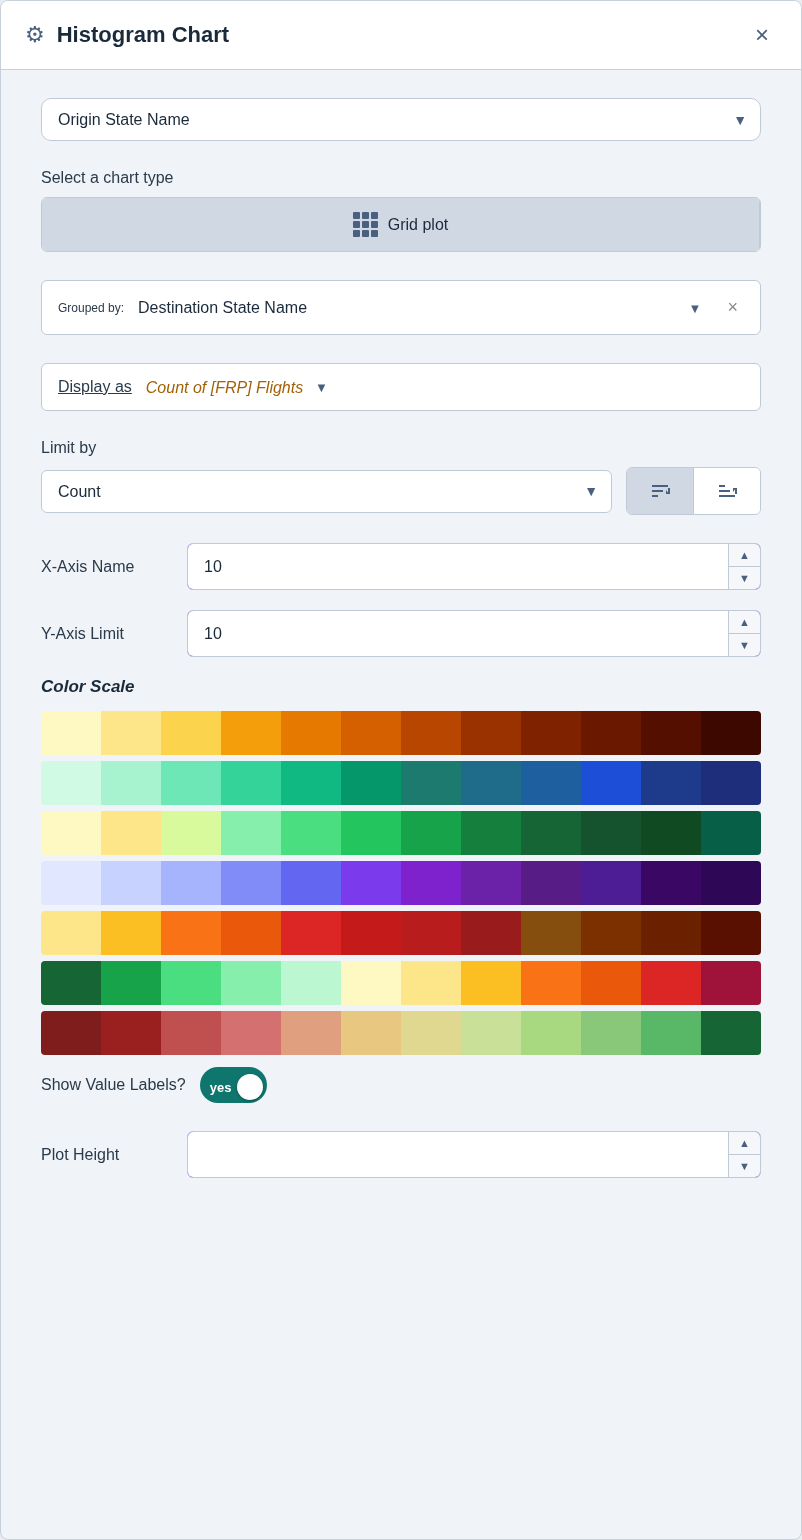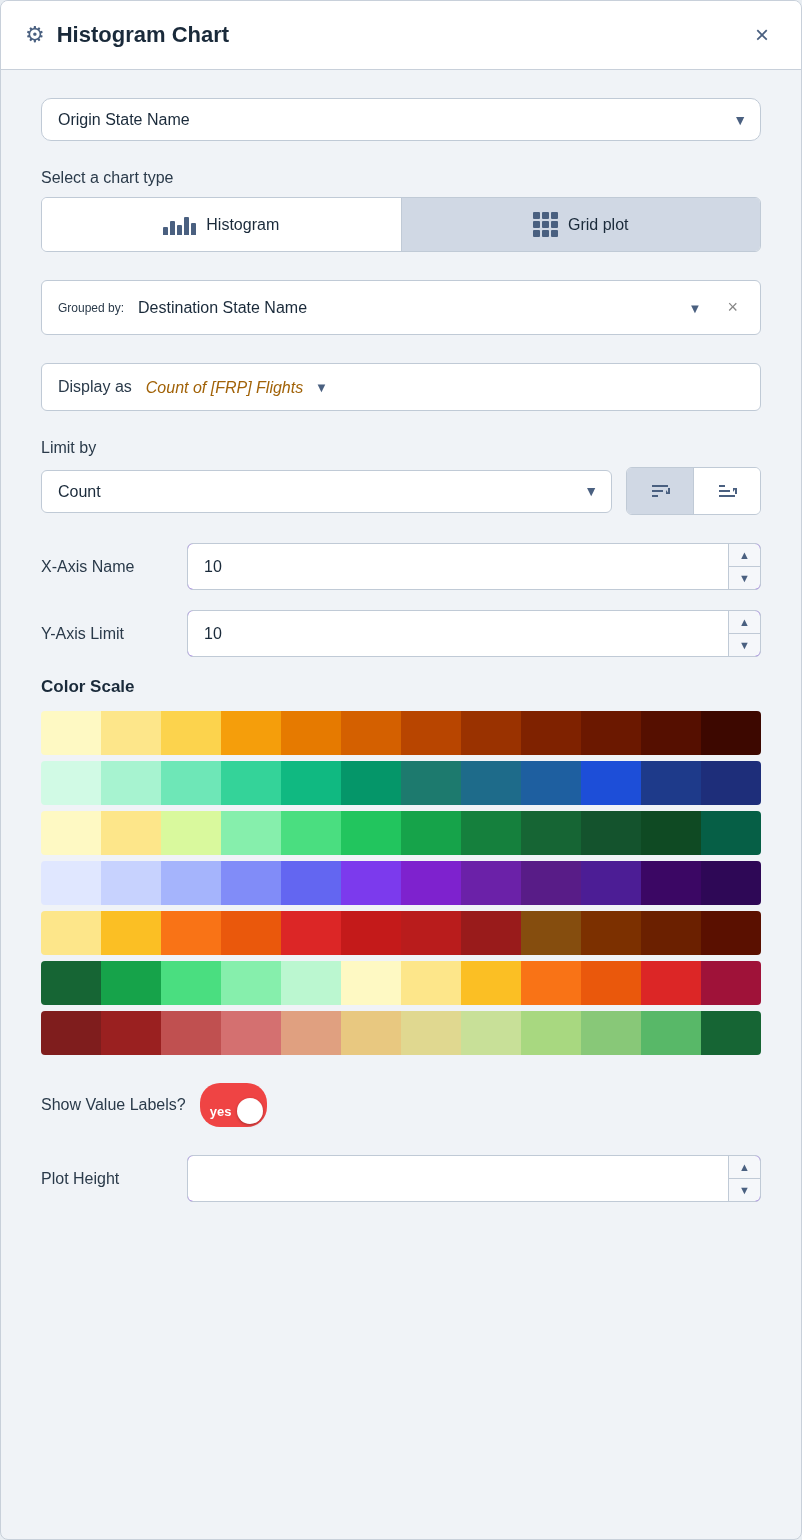--- a/index.html
+++ b/index.html
@@ -149,20 +149,21 @@
       padding: 14px 16px;
       background: #ffffff;
       border: 1px solid #c0cad6;
       border-radius: 6px;
     }
     .display-as-label {
       font-size: 16px;
       color: #2a3a4a;
       font-weight: 500;
       white-space: nowrap;
+      text-decoration: underline;
     }
     .display-as-select-wrapper {
       position: relative;
       display: flex;
       align-items: center;
     }
     .display-as-select {
       background: none;
       border: none;
       font-size: 16px;
@@ -256,21 +257,22 @@
       font-size: 11px;
       color: #4a6080;
       display: flex;
       align-items: center;
       justify-content: center;
     }
     .spinner-btn:first-child {
       border-bottom: 1px solid #c0cad6;
     }
     .color-scale-section {
-      margin-bottom: 28px;
+      margin-bottom: 12px;
+      font-style: italic;
     }
     .color-scale-label {
       font-size: 17px;
       font-weight: 600;
       color: #1a2a3a;
       margin-bottom: 14px;
     }
     .color-scale-grid {
       display: flex;
       flex-direction: column;
@@ -295,23 +297,23 @@
       margin-bottom: 28px;
     }
     .toggle-label {
       font-size: 16px;
       color: #2a3a4a;
       font-weight: 500;
     }
     .toggle-switch {
       display: flex;
       align-items: center;
-      background: #ef4444;
+      background: #0f766e;
       border-radius: 20px;
-      padding: 15px 4px 3px 10px;
+      padding: 7px 4px 3px 10px;
       gap: 6px;
       cursor: pointer;
     }
     .toggle-text {
       font-size: 13px;
       color: #ffffff;
       font-weight: 600;
     }
     .toggle-circle {
       width: 26px;
@@ -354,30 +356,20 @@
           <option>Destination State Name</option>
           <option>Count</option>
         </select>
         <span class="select-arrow">▼</span>
       </div>
     </div>
 
     <div class="section">
       <div class="section-label">Select a chart type</div>
       <div class="chart-type-buttons">
-        <button class="chart-type-btn">
-          <span style="display:flex;align-items:flex-end;gap:2px;height:20px;">
-            <span style="width:5px;height:8px;background:#4a6080;border-radius:1px 1px 0 0;display:block;"></span>
-            <span style="width:5px;height:14px;background:#4a6080;border-radius:1px 1px 0 0;display:block;"></span>
-            <span style="width:5px;height:10px;background:#4a6080;border-radius:1px 1px 0 0;display:block;"></span>
-            <span style="width:5px;height:18px;background:#4a6080;border-radius:1px 1px 0 0;display:block;"></span>
-            <span style="width:5px;height:12px;background:#4a6080;border-radius:1px 1px 0 0;display:block;"></span>
-          </span>
-          <span>Histogram</span>
-        </button>
         <button class="chart-type-btn active">
           <span style="display:grid;grid-template-columns:repeat(3,7px);grid-template-rows:repeat(3,7px);gap:2px;">
             <span style="background:#4a6080;border-radius:1px;"></span>
             <span style="background:#4a6080;border-radius:1px;"></span>
             <span style="background:#4a6080;border-radius:1px;"></span>
             <span style="background:#4a6080;border-radius:1px;"></span>
             <span style="background:#4a6080;border-radius:1px;"></span>
             <span style="background:#4a6080;border-radius:1px;"></span>
             <span style="background:#4a6080;border-radius:1px;"></span>
             <span style="background:#4a6080;border-radius:1px;"></span>

